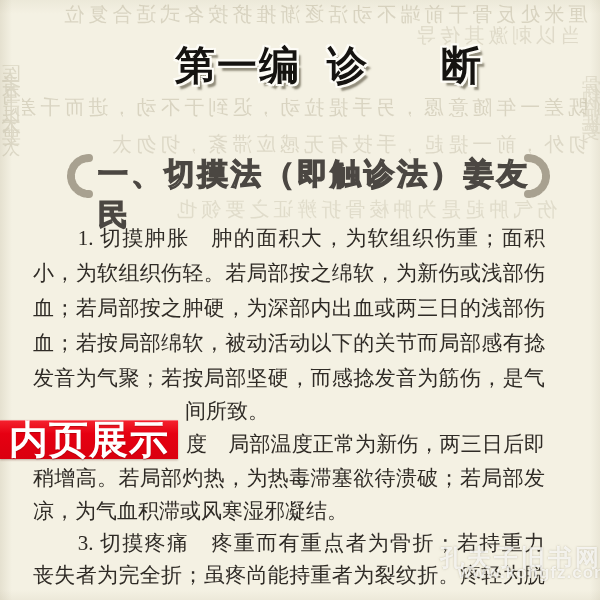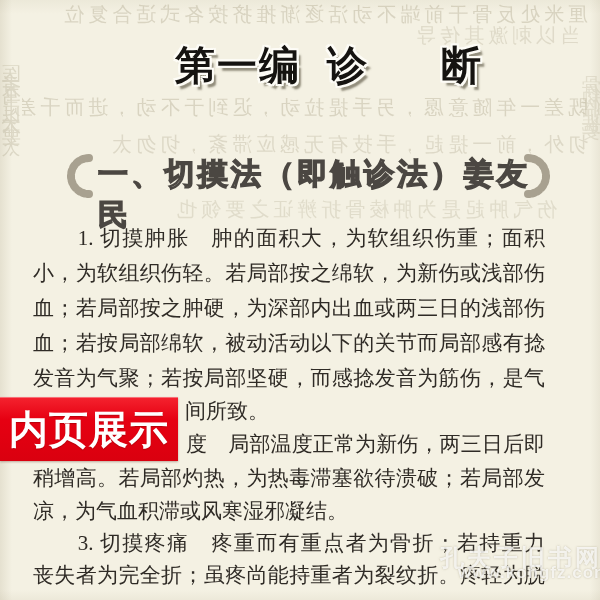--- a/index.html
+++ b/index.html
@@ -72,21 +72,21 @@
   .l5{top:366px;}
   .l6{top:399px;left:185px;width:auto;text-align:left;text-align-last:left;}
   .l7{top:432px;left:186px;width:359px;}
   .l8{top:466px;}
   .l9{top:499px;text-align-last:left;}
   .l10{top:531px;}
   .l11{top:563px;}
 
   
   .promo-banner{
-    position:absolute;left:0;top:397px;width:178px;height:64px;z-index:6;
+    position:absolute;left:0;top:420px;width:178px;height:39px;z-index:6;
     background:linear-gradient(180deg,#f5232f 0%,#e60012 35%,#da000f 100%);
     display:flex;align-items:center;justify-content:center;
     box-shadow:0 1px 2px rgba(90,30,20,.35), inset 0 1px 0 rgba(255,255,255,.35);
   }
   .promo-banner .label{
     color:#ffffff;font-family:"Liberation Sans","DejaVu Sans",sans-serif;
     font-weight:900;font-size:39px;letter-spacing:1px;line-height:1;
     text-shadow:0 1px 1px rgba(120,0,0,.4);
   }
 

